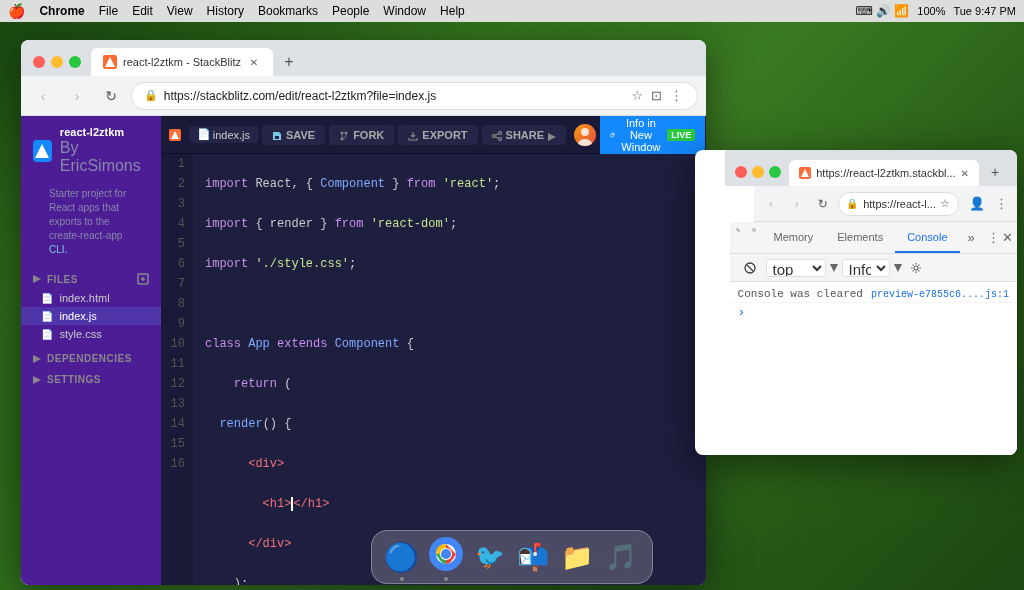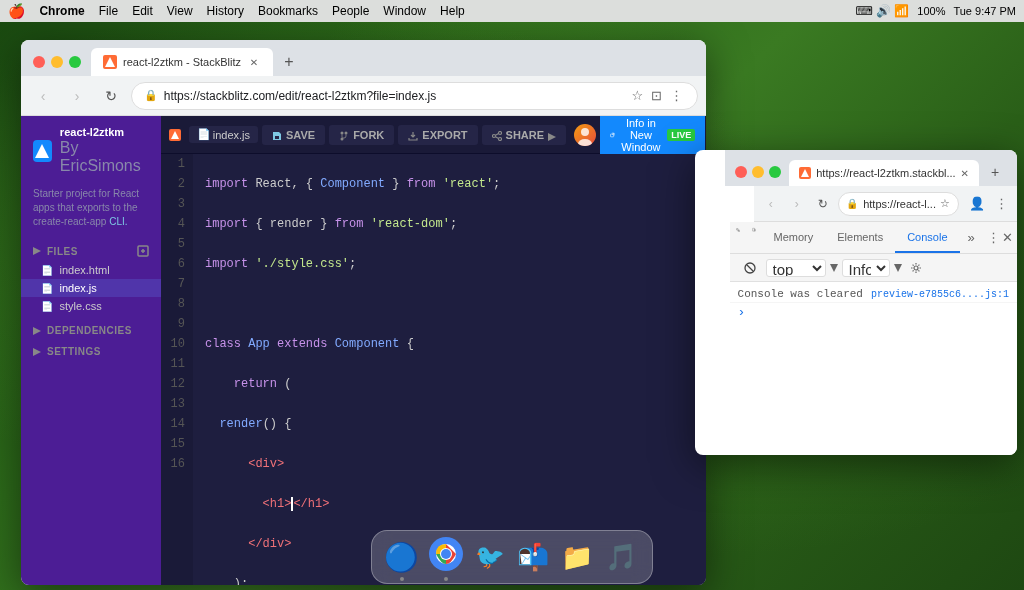--- a/index.html
+++ b/index.html
@@ -217,21 +217,21 @@
       display: flex;
       align-items: center;
       justify-content: center;
       color: white;
       font-size: 12px;
       font-weight: bold;
     }
     .sb-project-name { font-size: 11px; color: #fff; font-weight: 600; line-height: 1.2; }
     .sb-by { font-size: 16px; color: #8888aa; }
     .sb-desc {
-      padding: 6px 12px 10px;
+      padding: 6px 28px 10px;
       font-size: 10px;
       color: #8888aa;
       line-height: 1.4;
     }
 
     .sb-section-header {
       padding: 6px 12px 4px;
       display: flex;
       align-items: center;
       gap: 6px;

